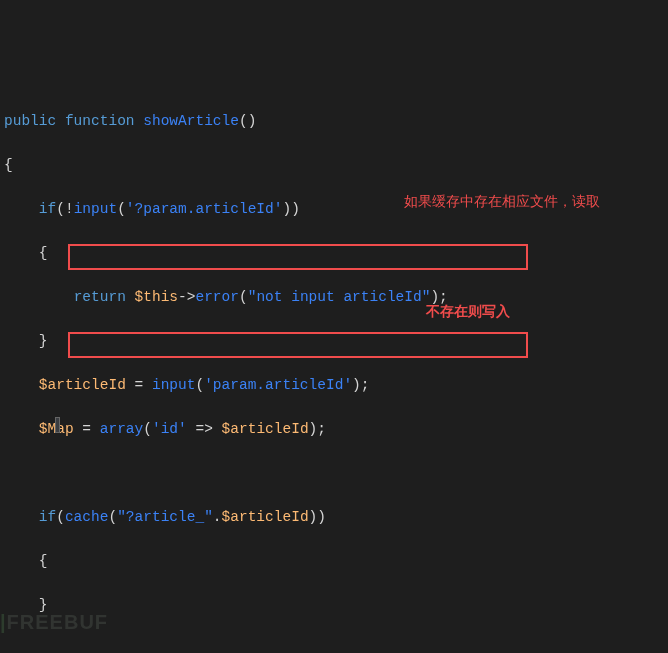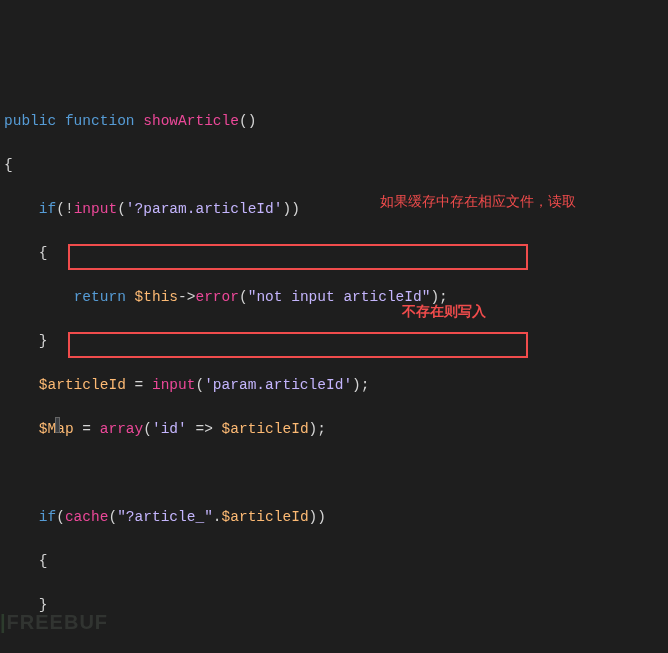--- a/index.html
+++ b/index.html
@@ -14,26 +14,26 @@
     overflow: hidden;
     position: relative;
     white-space: pre;
   }
   .code-area {
     padding: 0 0 0 4px;
     position: relative;
   }
   .line { display: block; height: 22px; }
   .kw { color: #569cd6; }
-  .fn { color: #ec4899; }
+  .fn { color: #3b82f6; }
   .punc { color: #d4d4d4; }
   .var { color: #fdba74; }
-  .str { color: #c4b5fd; }
+  .str { color: #3b82f6; }
   .op { color: #d4d4d4; }
-  .comment-red { color: #f14c4c; position: absolute; font-family: 'Microsoft YaHei', sans-serif; font-size: 14px; }
+  .comment-red { color: #f14c4c; position: absolute; font-family: 'Microsoft YaHei', sans-serif; font-size: 14px; margin-left: 24px; }
   .redbox {
     position: absolute;
     border: 2px solid #f14c4c;
     pointer-events: none;
   }
   .gutter-cursor {
     position: absolute;
     left: 55px;
     top: 417px;
     width: 5px;

